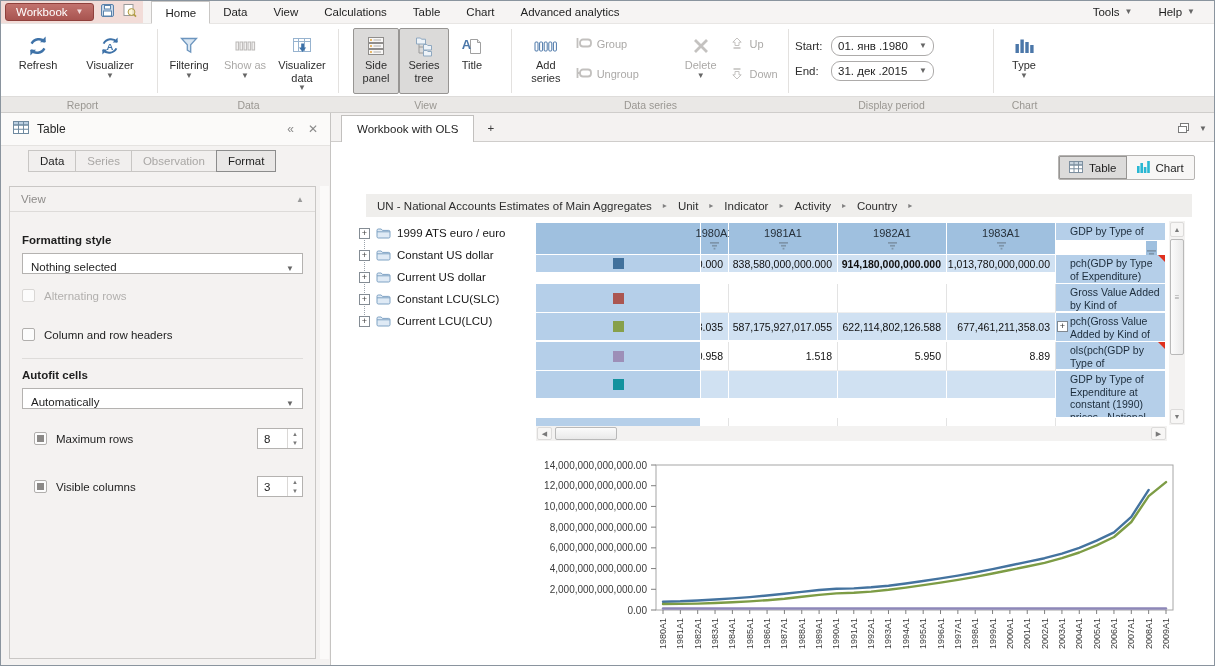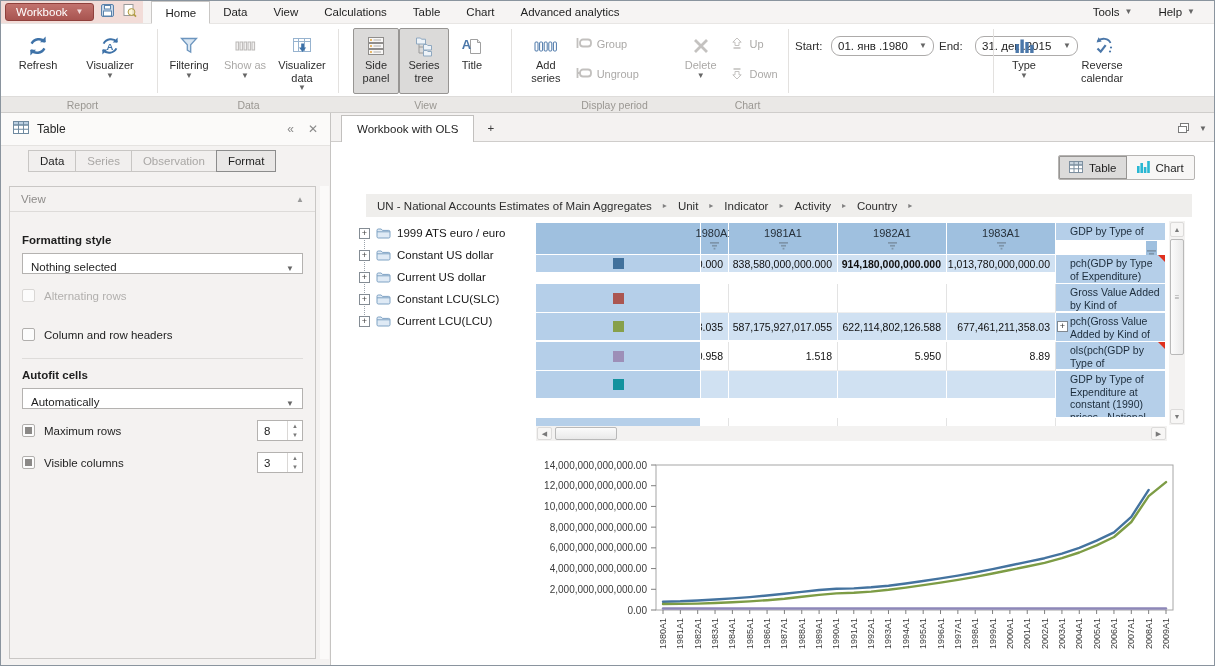--- a/index.html
+++ b/index.html
@@ -22,21 +22,21 @@
   
   .ribbon{position:absolute;left:0;top:22px;width:100%;height:73px;background:#fff;display:flex;padding:2px 0 0 6px;border-top:1px solid #e8e6e4}
   .rgroup{display:flex;align-items:flex-start;padding-top:2px}
   .rsep{width:1px;background:#e3e1df;margin:3px 0}
   .rbtn{display:flex;flex-direction:column;align-items:center;padding-top:3px;height:66px;border:1px solid transparent;border-radius:2px;font-size:11px;color:#2e2e2e;text-align:center;line-height:12.5px;cursor:default}
   .rbtn .ric{height:27px;display:flex;align-items:center;justify-content:center}
   .rbtn.pressed{background:#dbdad9;border-color:#979593}
   .rbtn.disabled,.rsmall.disabled{color:#aba9a7}
   .rcol{display:flex;flex-direction:column;justify-content:flex-start;gap:14px;padding-top:8px}
   .rsmall{display:flex;align-items:center;gap:5px;font-size:11px;color:#2e2e2e;height:16px;padding:0 4px}
-  .dp{display:flex;flex-direction:row;justify-content:flex-start;gap:5px;padding:8px 2px 0 6px}
+  .dp{display:flex;flex-direction:column;justify-content:flex-start;gap:5px;padding:8px 2px 0 6px}
   .dp-row{display:flex;align-items:center;gap:4px;font-size:11.5px;color:#2e2e2e}
   .dp-row .dlab{width:32px;text-align:left}
   .dp-field{width:103px;height:20px;background:#fff;border:1px solid #adabaa;border-radius:9px;display:flex;align-items:center;justify-content:space-between;padding:0 6px;font-size:11.5px;color:#1e1e1e}
   .riblabels{position:absolute;left:0;top:95px;width:100%;height:17px;background:#eae8e6;border-top:1px solid #dedcda;border-bottom:1px solid #cfcdcb;display:flex;padding-left:6px;font-size:10.5px;color:#9a9792}
   .glabel{display:flex;align-items:center;justify-content:center}
 
   
   .sidepanel{position:absolute;left:0;top:112px;width:330px;height:554px;background:#f4f2f1;border-right:1px solid #c6c4c2}
   .sp-header{height:33px;background:#fbfaf9;border-bottom:1px solid #e5e3e1;display:flex;align-items:center;padding:0 12px;gap:8px;font-size:12px;color:#262626}
   .sp-hctl{margin-left:auto;display:flex;gap:14px;color:#8a8a8a;font-size:12px}
@@ -51,21 +51,21 @@
   .sp-body{padding:12px 12px 0 12px}
   .sp-label{font-weight:bold;font-size:11.5px;color:#1e1e1e;margin:10px 0 7px}
   .sp-select{height:21px;background:#fff;border:1px solid #b4b2b0;display:flex;align-items:flex-end;justify-content:space-between;padding:0 8px;font-size:11.5px;color:#1e1e1e}
   .sp-check{display:flex;align-items:center;gap:9px;font-size:11.5px;color:#1e1e1e;margin:15px 0}
   .cb{width:13px;height:13px;border:1px solid #b1afad;background:#fcfcfc;border-radius:2px;flex:0 0 auto}
   .cb.filled::after{content:"";display:block;width:7px;height:7px;margin:2px;background:#8b8987}
   .sp-check.disabled{color:#b2b0ae}
   .sp-check.disabled .cb{border-color:#d9d7d5}
   .sp-divider{border:none;border-top:1px solid #dedcda;margin:17px 0 4px}
   .sp-row{display:flex;align-items:center;justify-content:space-between;margin:11px 0}
-  .sp-row .sp-check{margin:0}
+  .sp-row .sp-check{margin:12px}
   .spinner{width:46px;height:21px;background:#fff;border:1px solid #b4b2b0;display:flex;align-items:stretch}
   .spin-val{flex:1;display:flex;align-items:center;padding-left:6px;font-size:11.5px;color:#1e1e1e}
   .spin-btns{width:15px;border-left:1px solid #dad8d6;display:flex;flex-direction:column}
   .spin-btns span{flex:1;display:flex;align-items:center;justify-content:center;font-size:6px;color:#7a7a7a}
 
   
   .main{position:absolute;left:330px;top:112px;width:885px;height:554px;background:#fff}
   .doctabs{position:absolute;left:0;top:0;right:0;height:29px;background:#f4f2f1;border-bottom:1px solid #cfcdcb;display:flex;align-items:flex-end;padding-left:10px}
   .doctab{height:27px;background:#fff;border:1px solid #c2c0be;border-bottom:none;display:flex;align-items:center;padding:0 15px;font-size:11.5px;color:#1e1e1e;margin-bottom:-1px;position:relative;z-index:1}
   .doctab.plus{border:none;background:transparent;height:27px;padding:0 13px;color:#3a3a3a;margin-bottom:0}
@@ -341,32 +341,20 @@
           </div>
         </div>
         <div class="dp-row">
           <span class="dlab">End:</span>
           <div class="dp-field">
             <span>31. дек .2015</span>
             <span class="caret8">▼</span>
           </div>
         </div>
       </div>
-      <div class="rbtn" style="width:58px">
-        <span class="ric">
-            <svg width="26" height="24">
-              <path d="M21.5 9c-1.6-4.6-9-6-13 -1.5" fill="none" stroke="#4b77a9" stroke-width="1.8"></path>
-              <path d="M9.5 3.2L7.6 8.4l5.1-.8z" fill="#4b77a9"></path>
-              <path d="M8.5 14.5l3.2 3.2 5-6.5" fill="none" stroke="#4b77a9" stroke-width="2.2"></path>
-              <circle cx="22" cy="13.5" r="1.1" fill="#4b77a9"></circle>
-              <circle cx="21" cy="17.5" r="1.1" fill="#4b77a9"></circle>
-            </svg>
-          </span>
-        <span>Reverse calendar</span>
-      </div>
     </div>
     <div class="rsep"></div>
     <div class="rgroup" style="width:60px;justify-content:center">
       <div class="rbtn" style="width:48px">
         <span class="ric">
             <svg width="22" height="22">
               <g fill="#4b77a9">
                 <rect x="2.5" y="9" width="3.4" height="9"></rect>
                 <rect x="7.4" y="4.5" width="3.4" height="13.5"></rect>
                 <rect x="12.3" y="7" width="3.4" height="11"></rect>
@@ -376,20 +364,21 @@
           </span>
         <span>Type</span>
         <span class="caret8">▼</span>
       </div>
     </div>
   </div>
   <div class="riblabels" id="ribbonLabels">
       <div class="glabel" style="width: 151px;">Report</div>
       <div class="glabel" style="width: 181px;">Data</div>
       <div class="glabel" style="width: 173px;">View</div>
+      <div class="glabel" style="width: 277px;">Data series</div>
       <div class="glabel" style="width: 205px;">Display period</div>
       <div class="glabel" style="width: 61px;">Chart</div>
     </div>
 
   <div class="sidepanel">
     <div class="sp-header">
       <span><svg width="16" height="13">
             <rect x="0.5" y="0.5" width="15" height="12" fill="#fff" stroke="#6f8aa0"></rect>
             <rect x="0.5" y="0.5" width="15" height="3.5" fill="#bcd0e2" stroke="#6f8aa0"></rect>
             <path d="M0.5 4h15M0.5 8.25h15M5.5 0.5v12M10.5 0.5v12" stroke="#6f8aa0" fill="none"></path>

